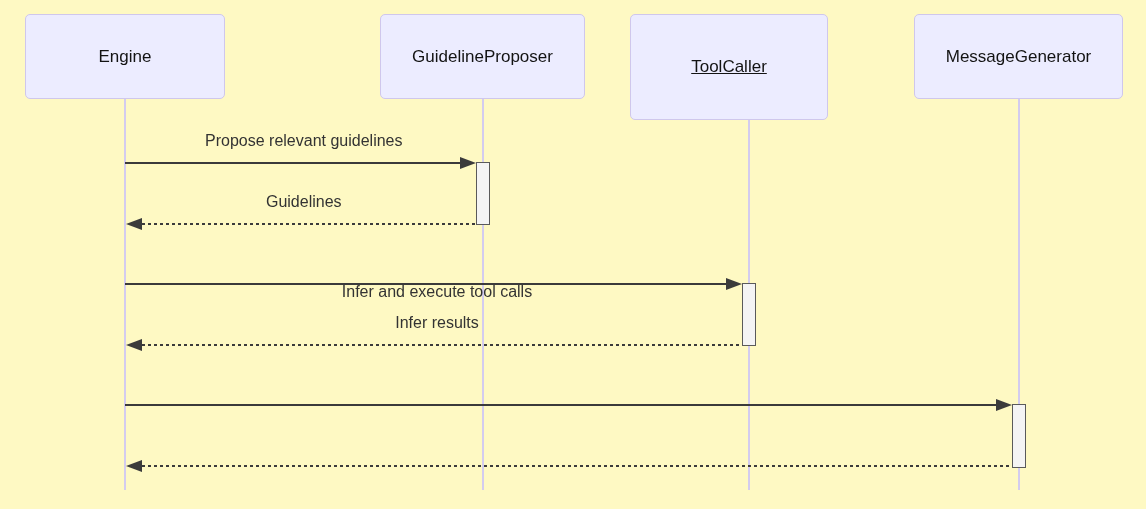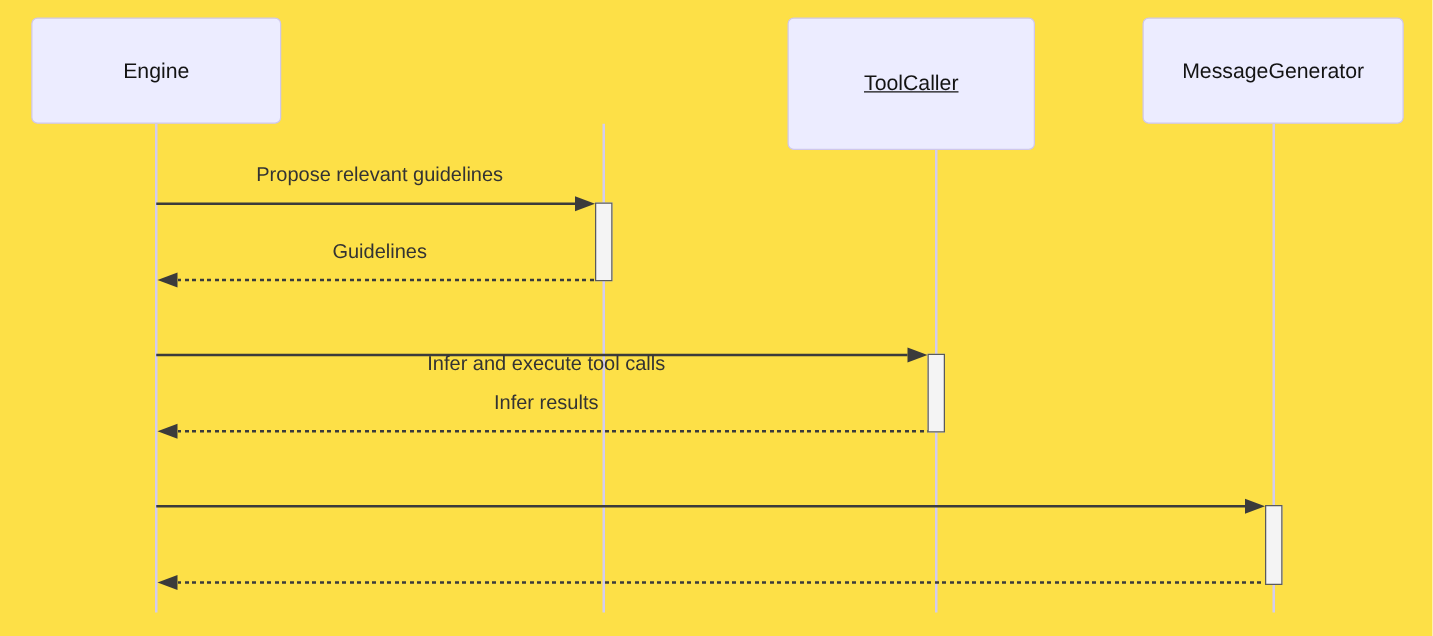--- a/index.html
+++ b/index.html
@@ -1,20 +1,20 @@
 <!DOCTYPE html>
 <html><head>
 <meta charset="utf-8">
 <style>
   html, body { margin: 0; padding: 0; background: #ffffff; }
   .canvas {
     position: relative;
     width: 1146px;
     height: 509px;
-    background: #fde047;
+    background: #fef9c3;
     font-family: "Liberation Sans", sans-serif;
     overflow: hidden;
   }
   .actor-box {
     position: absolute;
     box-sizing: border-box;
     background: #ECECFF;
     border: 1px solid #CFC7EC;
     border-radius: 5px;
     display: flex;
@@ -63,20 +63,21 @@
     z-index: 4;
   }
 </style>
 </head>
 <body>
 
 <div class="canvas">
     <div class="lifeline" style="left: 124px; top: 99px; height: 391px;"></div>
     <div class="actor-box" style="left: 25px; top: 14px; width: 200px; height: 85px;">Engine</div>
     <div class="lifeline" style="left: 481.5px; top: 99px; height: 391px;"></div>
+    <div class="actor-box" style="left: 380px; top: 14px; width: 205px; height: 85px;">GuidelineProposer</div>
     <div class="lifeline" style="left: 748px; top: 99px; height: 391px;"></div>
     <div class="actor-box" style="left: 630px; top: 14px; width: 198px; height: 106px; text-decoration: underline;">ToolCaller</div>
     <div class="lifeline" style="left: 1017.5px; top: 99px; height: 391px;"></div>
     <div class="actor-box" style="left: 914px; top: 14px; width: 209px; height: 85px;">MessageGenerator</div>
     <div class="activation" style="left: 475.5px; top: 162px; height: 63px;"></div>
     <div class="activation" style="left: 742px; top: 283px; height: 63px;"></div>
     <div class="activation" style="left: 1011.5px; top: 404px; height: 64px;"></div>
     <div class="msg-line solid" style="left: 125px; top: 162px; width: 334.5px;"></div>
     <div class="arrowhead right" style="left: 459.5px; top: 157px;"></div>
     <div class="msg-label" style="left: 303.75px; top: 130px;">Propose relevant guidelines</div>

